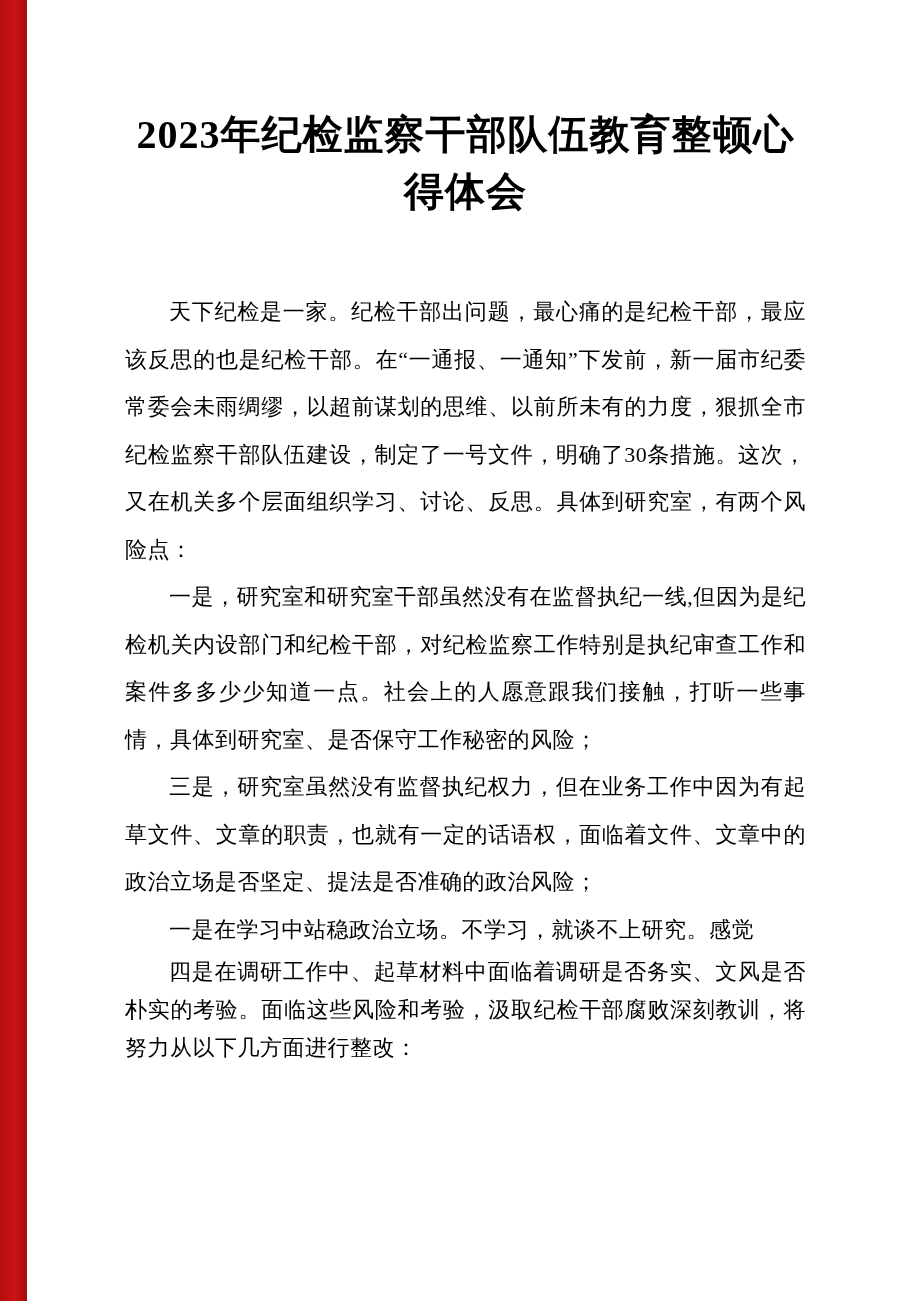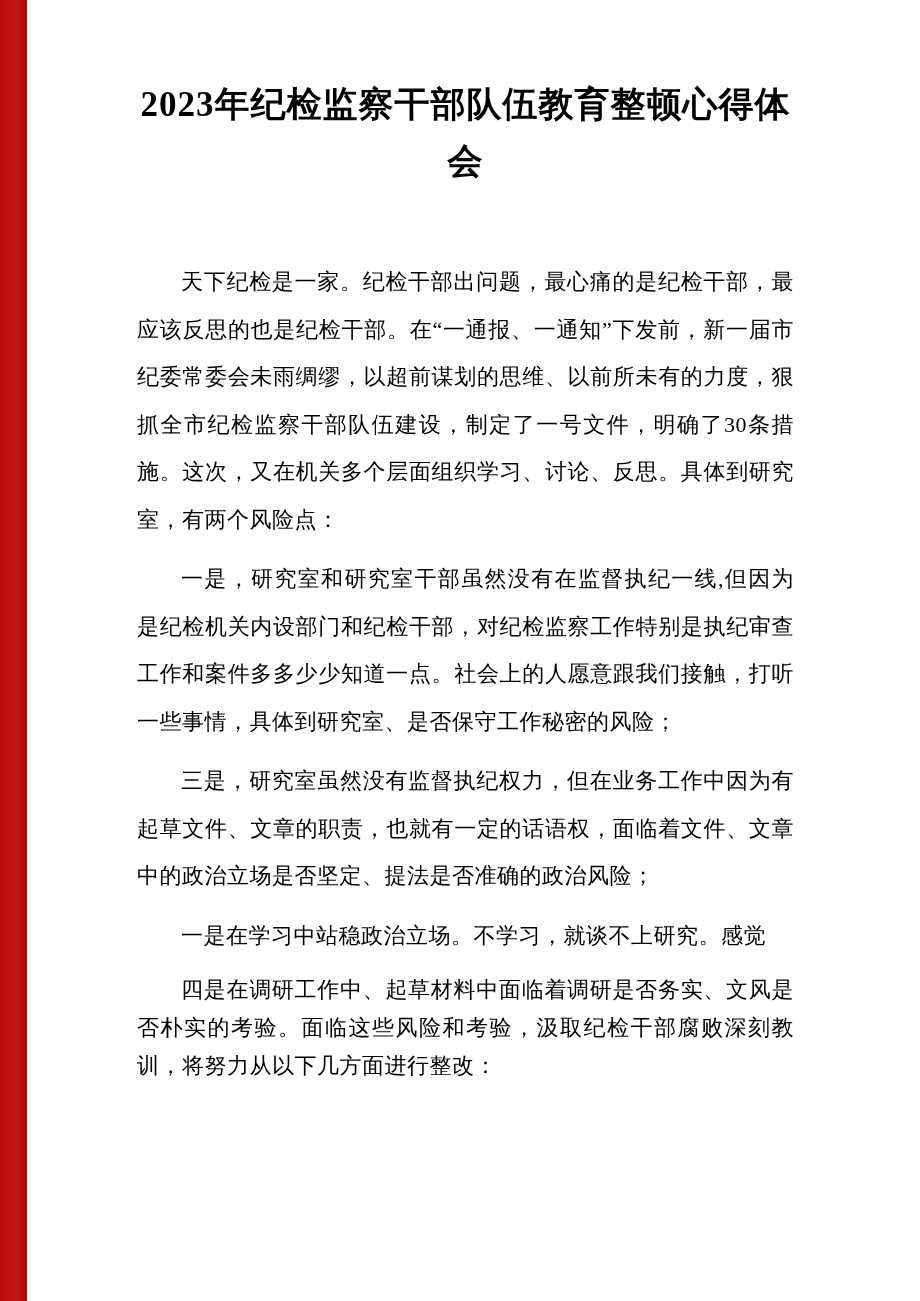--- a/index.html
+++ b/index.html
@@ -25,34 +25,34 @@
     background: linear-gradient(to right, #b50e0e 0%, #c81414 55%, #a80c0c 100%);
   }
   .content {
     position: absolute;
     left: 125px;
     top: 0;
     width: 681px;
     height: 100%;
   }
   .doc-title {
-    margin: 0;
-    padding-top: 76px;
-    font-size: 35px;
+    margin: 8px;
+    padding-top: 98px;
+    font-size: 40px;
     line-height: 57px;
     font-weight: bold;
     text-align: center;
     letter-spacing: 1px;
     color: #000000;
   }
   .body-text {
     margin-top: 68px;
   }
   .para {
-    margin: 12px;
+    margin: 0;
     font-size: 22px;
     line-height: 47.5px;
     text-align: justify;
     text-justify: inter-ideograph;
     text-indent: 2em;
     letter-spacing: 0.5px;
     color: #000000;
   }
   .para.tight {
     line-height: 38px;

